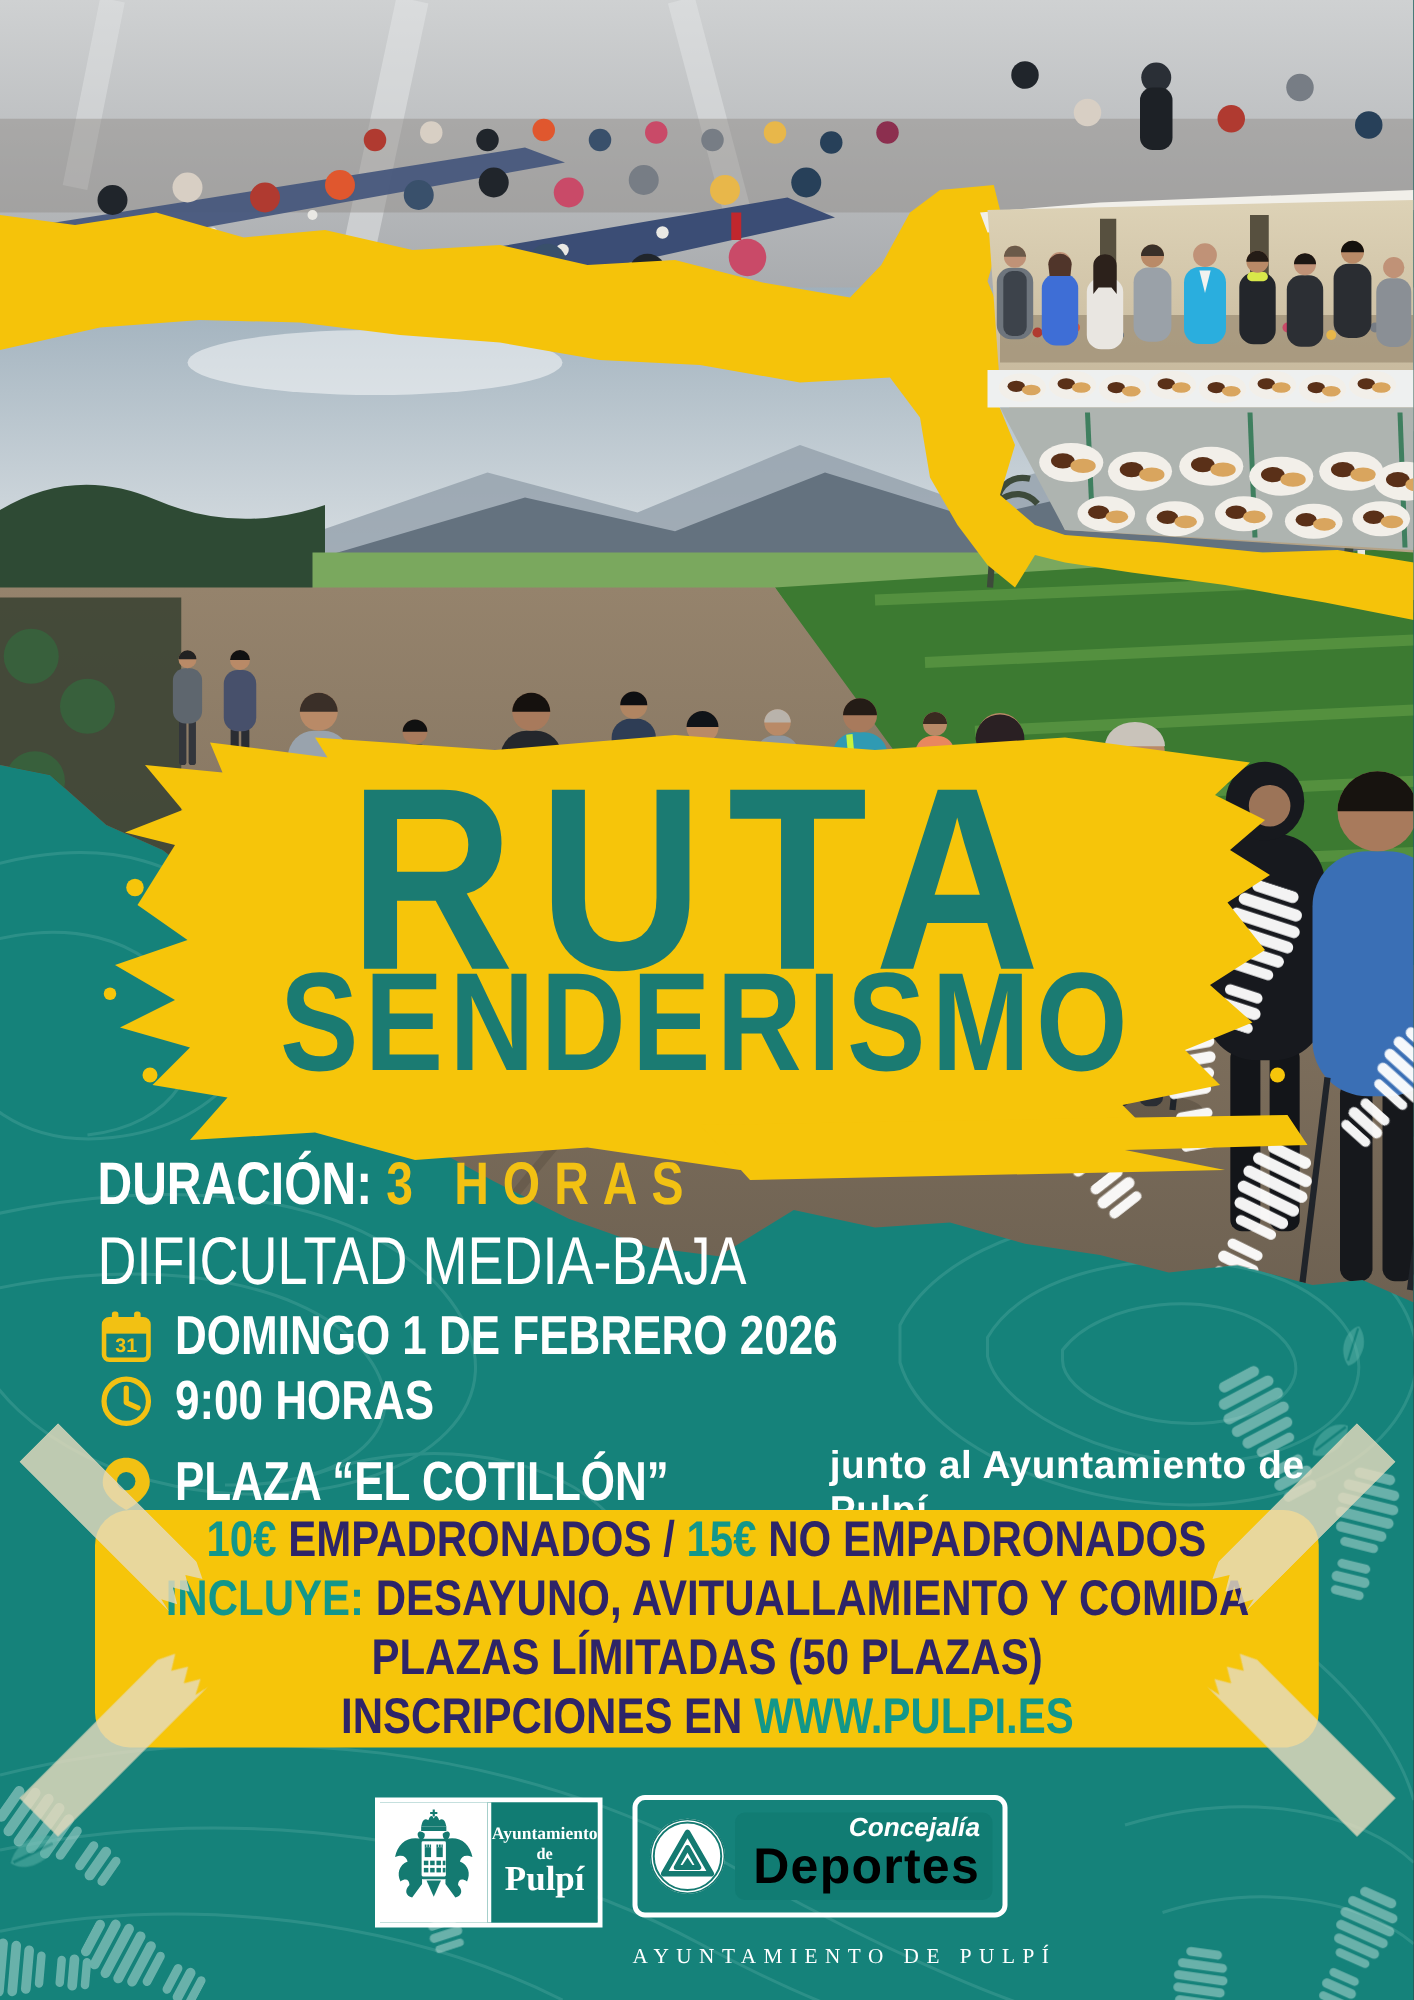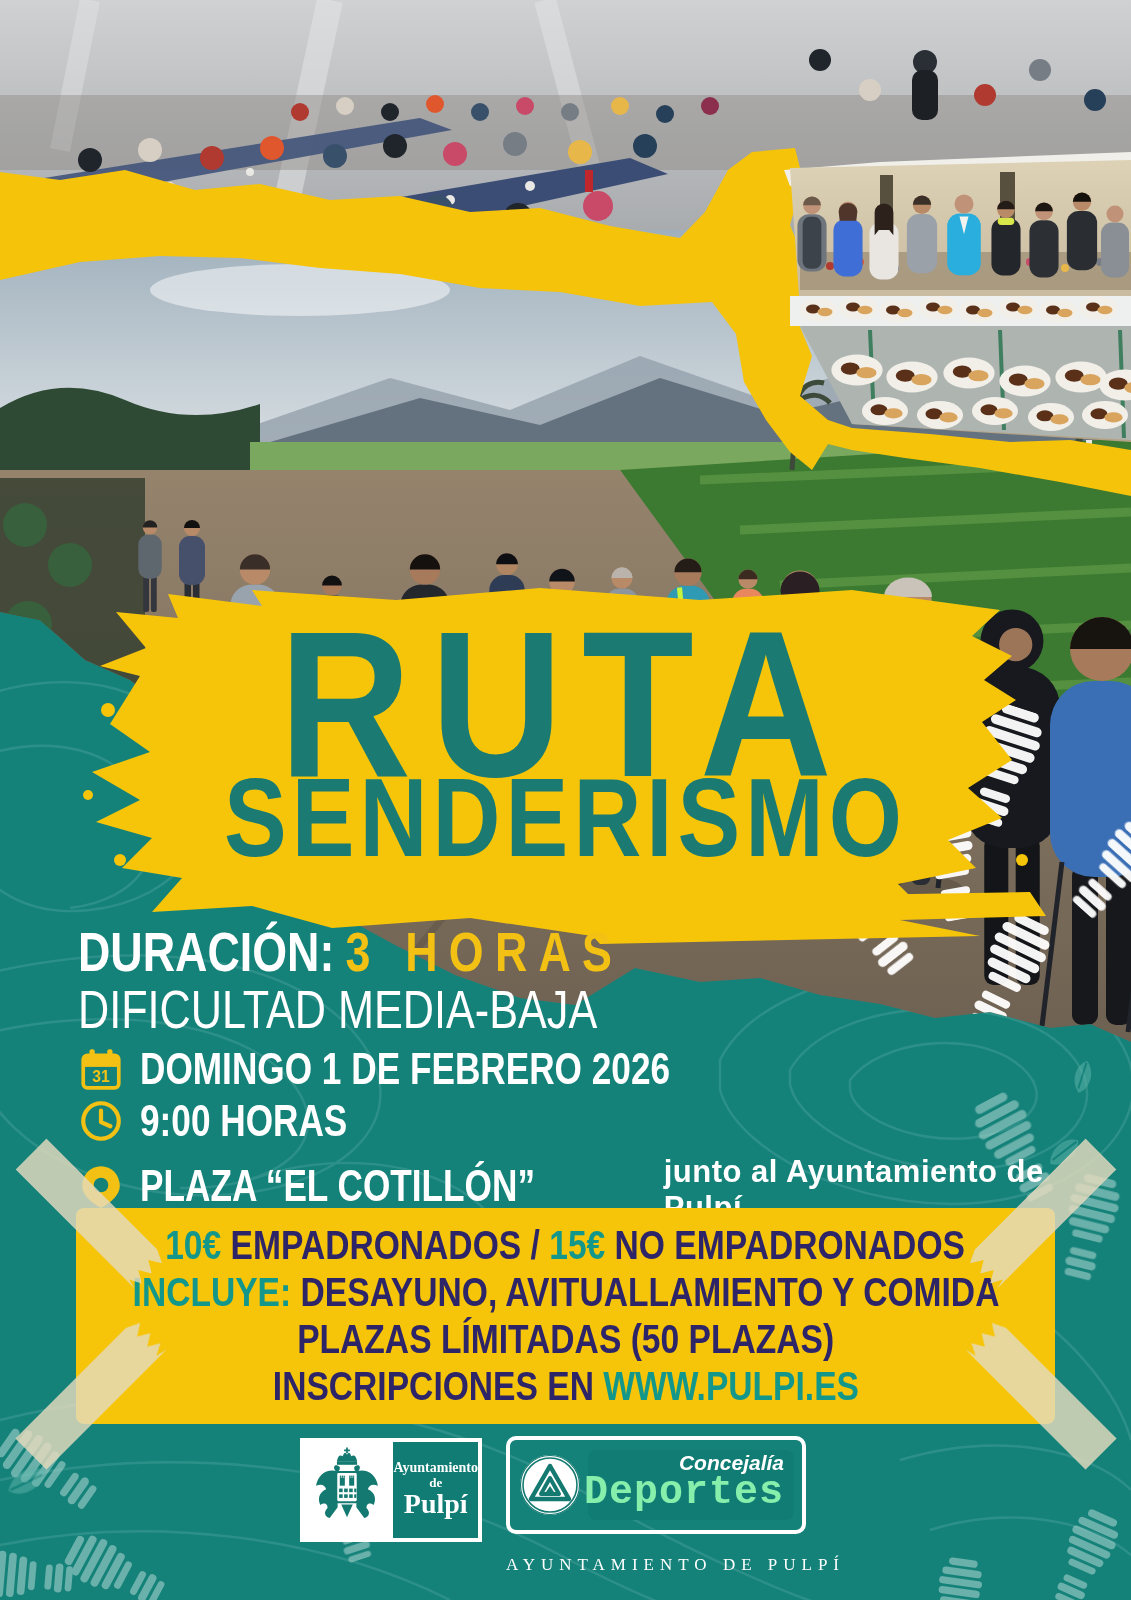--- a/index.html
+++ b/index.html
@@ -15,49 +15,49 @@
   .cond.center{transform-origin:center center;}
   .s80{transform:scaleX(.80);} .s84{transform:scaleX(.84);} .s88{transform:scaleX(.88);}
   
   .title-line1{left:0;top:600px;width:1131px;text-align:center;
     font-size:208px;font-weight:900;letter-spacing:22px;line-height:1;color:#1b7b72;}
   .title-line2{left:0;top:762px;width:1131px;text-align:center;
     font-size:112px;font-weight:900;letter-spacing:6px;line-height:1;color:#1b7b72;}
   .title-banner{left:0;top:844px;width:1131px;text-align:center;
     font-size:64px;font-weight:800;letter-spacing:3px;line-height:1;color:#ffffff;}
   
-  .dur-row{left:78px;top:924px;font-size:56px;font-weight:800;line-height:1;white-space:nowrap;}
+  .dur-row{left:78px;top:924px;font-size:48px;font-weight:800;line-height:1;white-space:nowrap;}
   .dur-label{color:#ffffff;}
   .dur-value{color:#f2c113;letter-spacing:14px;margin-left:14px;}
   .diff-row{left:78px;top:982px;font-size:54px;font-weight:400;line-height:1;color:#ffffff;}
   .sched-row{display:flex;align-items:center;gap:16px;left:78px;}
   .sched-text{font-size:44px;font-weight:800;color:#ffffff;line-height:1;}
   .place-note{font-size:31px;font-weight:700;color:#ffffff;letter-spacing:.5px;margin-left:14px;position:relative;top:4px;}
   
-  .info-box{left:76px;top:1208px;width:979px;height:216px;background:#f6c50a;border-radius:8px;
+  .info-box{left:76px;top:1208px;width:979px;height:190px;background:#f6c50a;border-radius:28px;
     display:flex;flex-direction:column;justify-content:center;align-items:center;gap:2px;}
   .info-line{font-size:40px;font-weight:800;line-height:45px;white-space:nowrap;}
   .purple{color:#2e2468;} .tealtx{color:#12978a;}
   .tape{position:absolute;width:170px;height:44px;background:rgba(228,219,189,.82);
     clip-path:polygon(0% 0%,92% 0%,100% 15%,93% 32%,100% 48%,93% 64%,100% 80%,93% 94%,100% 100%,0% 100%);}
   
   .th-logo{left:300px;top:1438px;width:182px;height:104px;border:4px solid #fff;display:flex;box-sizing:border-box;}
   .th-left{width:88px;background:#ffffff;display:flex;align-items:center;justify-content:center;}
   .th-right{flex:1;background:#117c73;border-left:3px solid #fff;display:flex;flex-direction:column;
     align-items:center;justify-content:center;color:#fff;font-family:"Liberation Serif",serif;line-height:1.05;}
   .th-l1{font-size:14px;font-weight:700;}
   .th-l2{font-size:13px;font-weight:700;}
   .th-l3{font-size:28px;font-weight:700;}
   .dep-logo{left:506px;top:1436px;width:300px;}
   .dep-box{border:4px solid #fff;border-radius:10px;height:82px;display:flex;align-items:center;gap:6px;
     padding:4px 8px;box-sizing:content-box;}
   .dep-panel{position:relative;background:#117c73;border-radius:8px;height:70px;flex:1;
     display:flex;flex-direction:column;align-items:flex-end;justify-content:flex-start;padding:2px 10px 4px 2px;box-sizing:border-box;}
   .dep-top{color:#fff;font-weight:800;font-style:italic;font-size:21px;line-height:1;}
-  .dep-main{color:#86efac;font-weight:900;font-size:40px;line-height:1;letter-spacing:1px;margin-left:-34px;font-family:Liberation Mono, monospace;}
+  .dep-main{color:#000000;font-weight:900;font-size:40px;line-height:1;letter-spacing:1px;margin-left:-34px;}
   .dep-caption{margin-top:21px;text-align:center;color:#fff;font-family:"Liberation Serif",serif;
     font-size:17px;letter-spacing:6px;white-space:nowrap;}
   
   .collage{
     clip-path:polygon(0px 0px,1131px 0px,1131px 1042px,1090px 1024px,1050px 1028px,990px 1012px,935px 1018px,
       880px 1004px,820px 995px,760px 978px,700px 982px,635px 968px,575px 1005px,520px 998px,455px 975px,
       395px 945px,340px 915px,295px 875px,255px 810px,215px 760px,175px 715px,130px 680px,85px 660px,40px 620px,0px 612px);
   }
 </style>
 </head>

